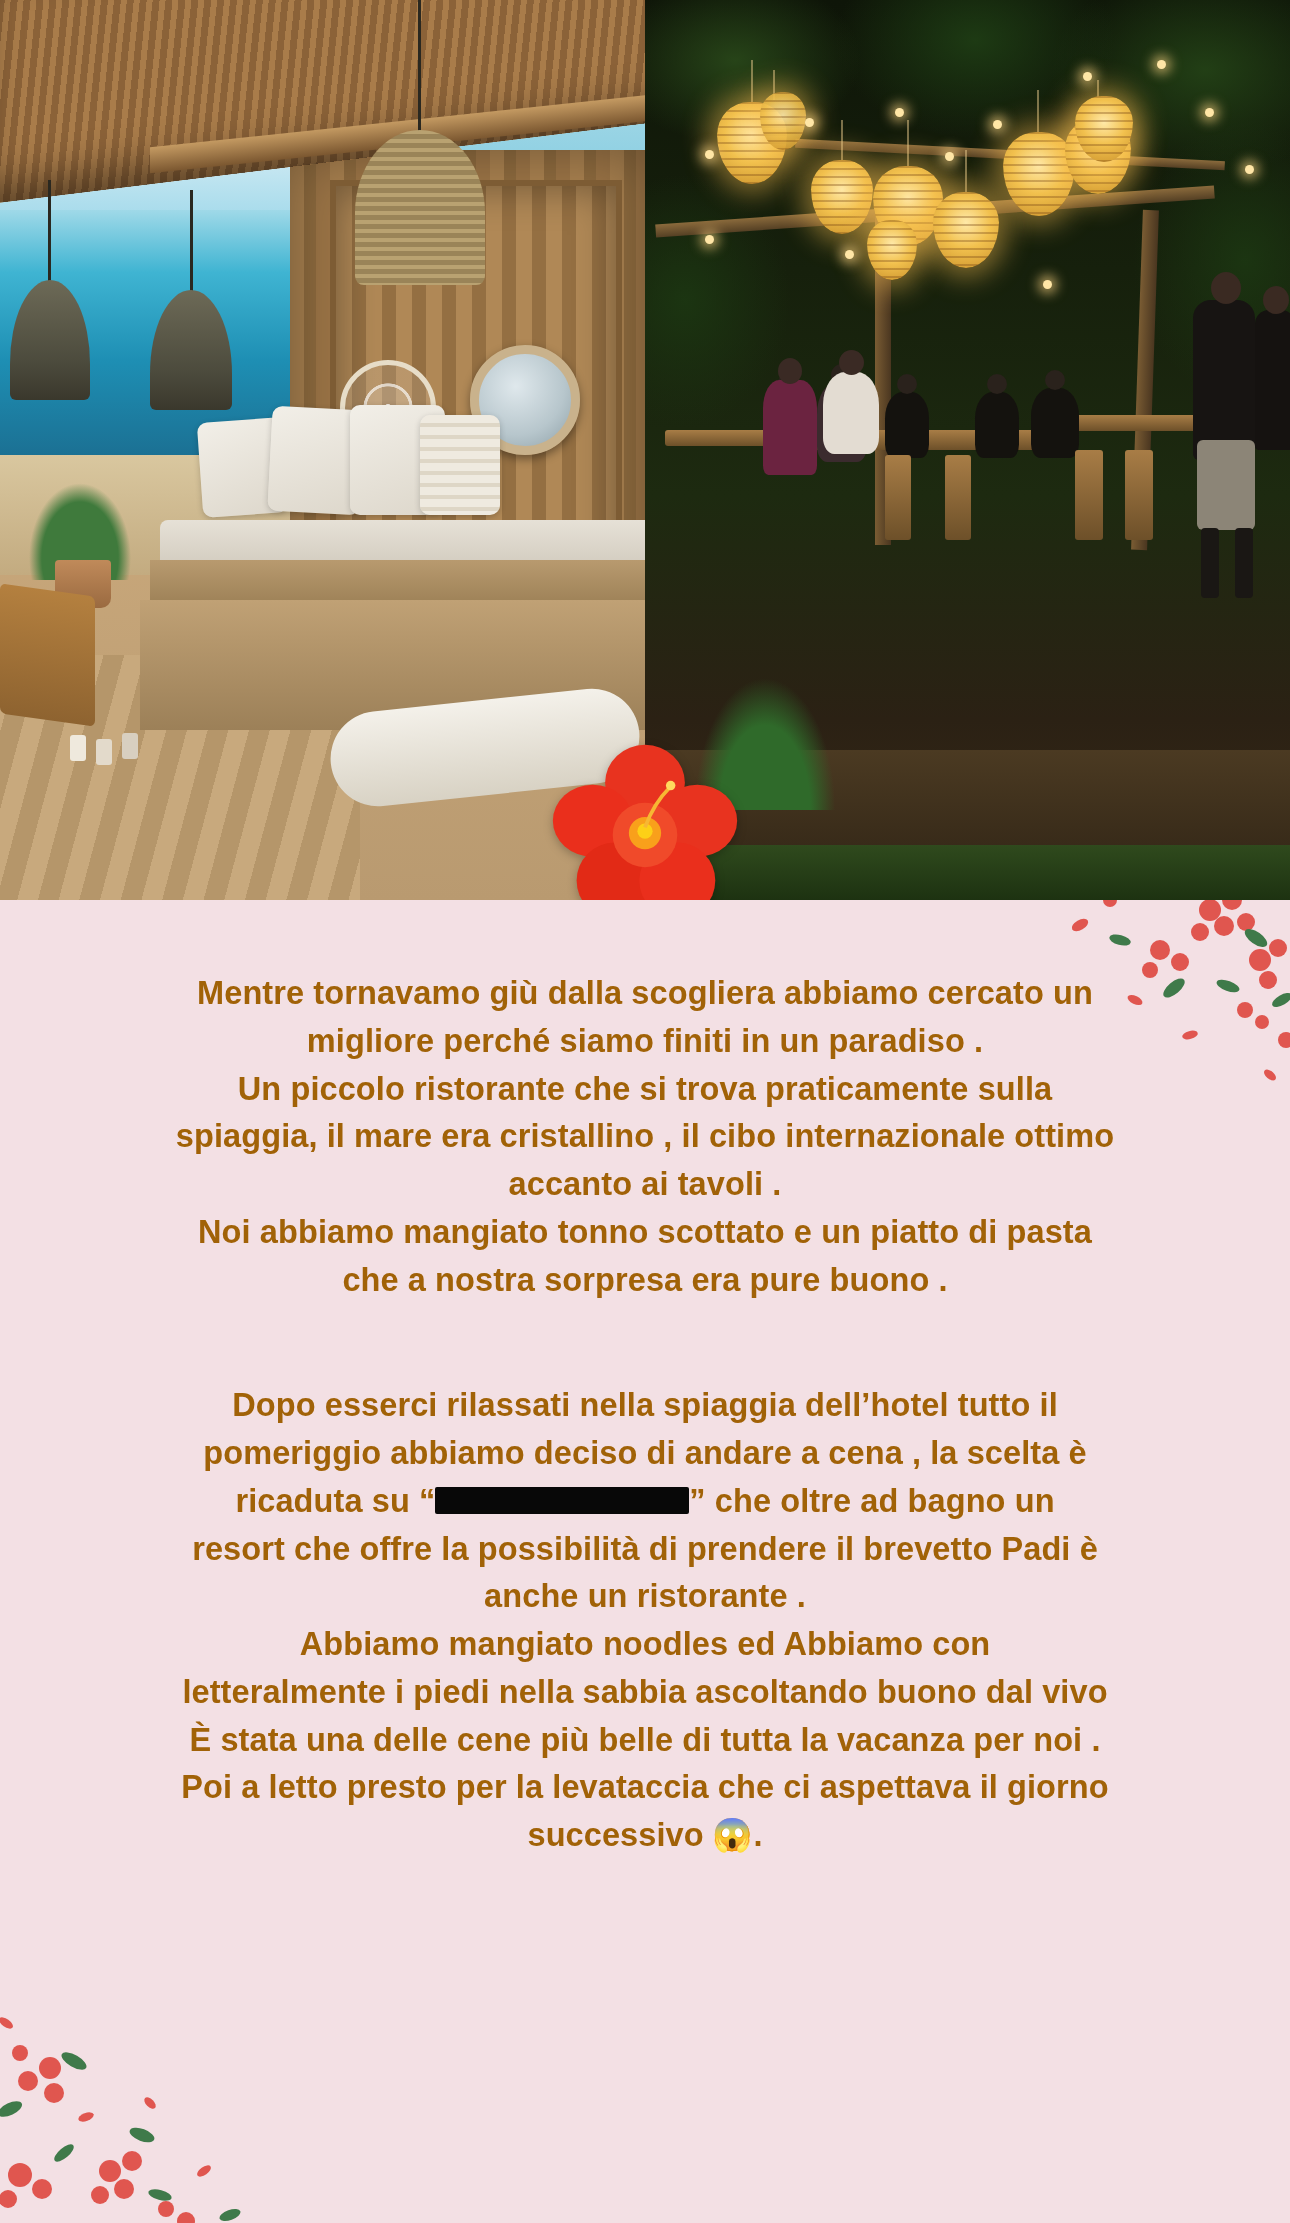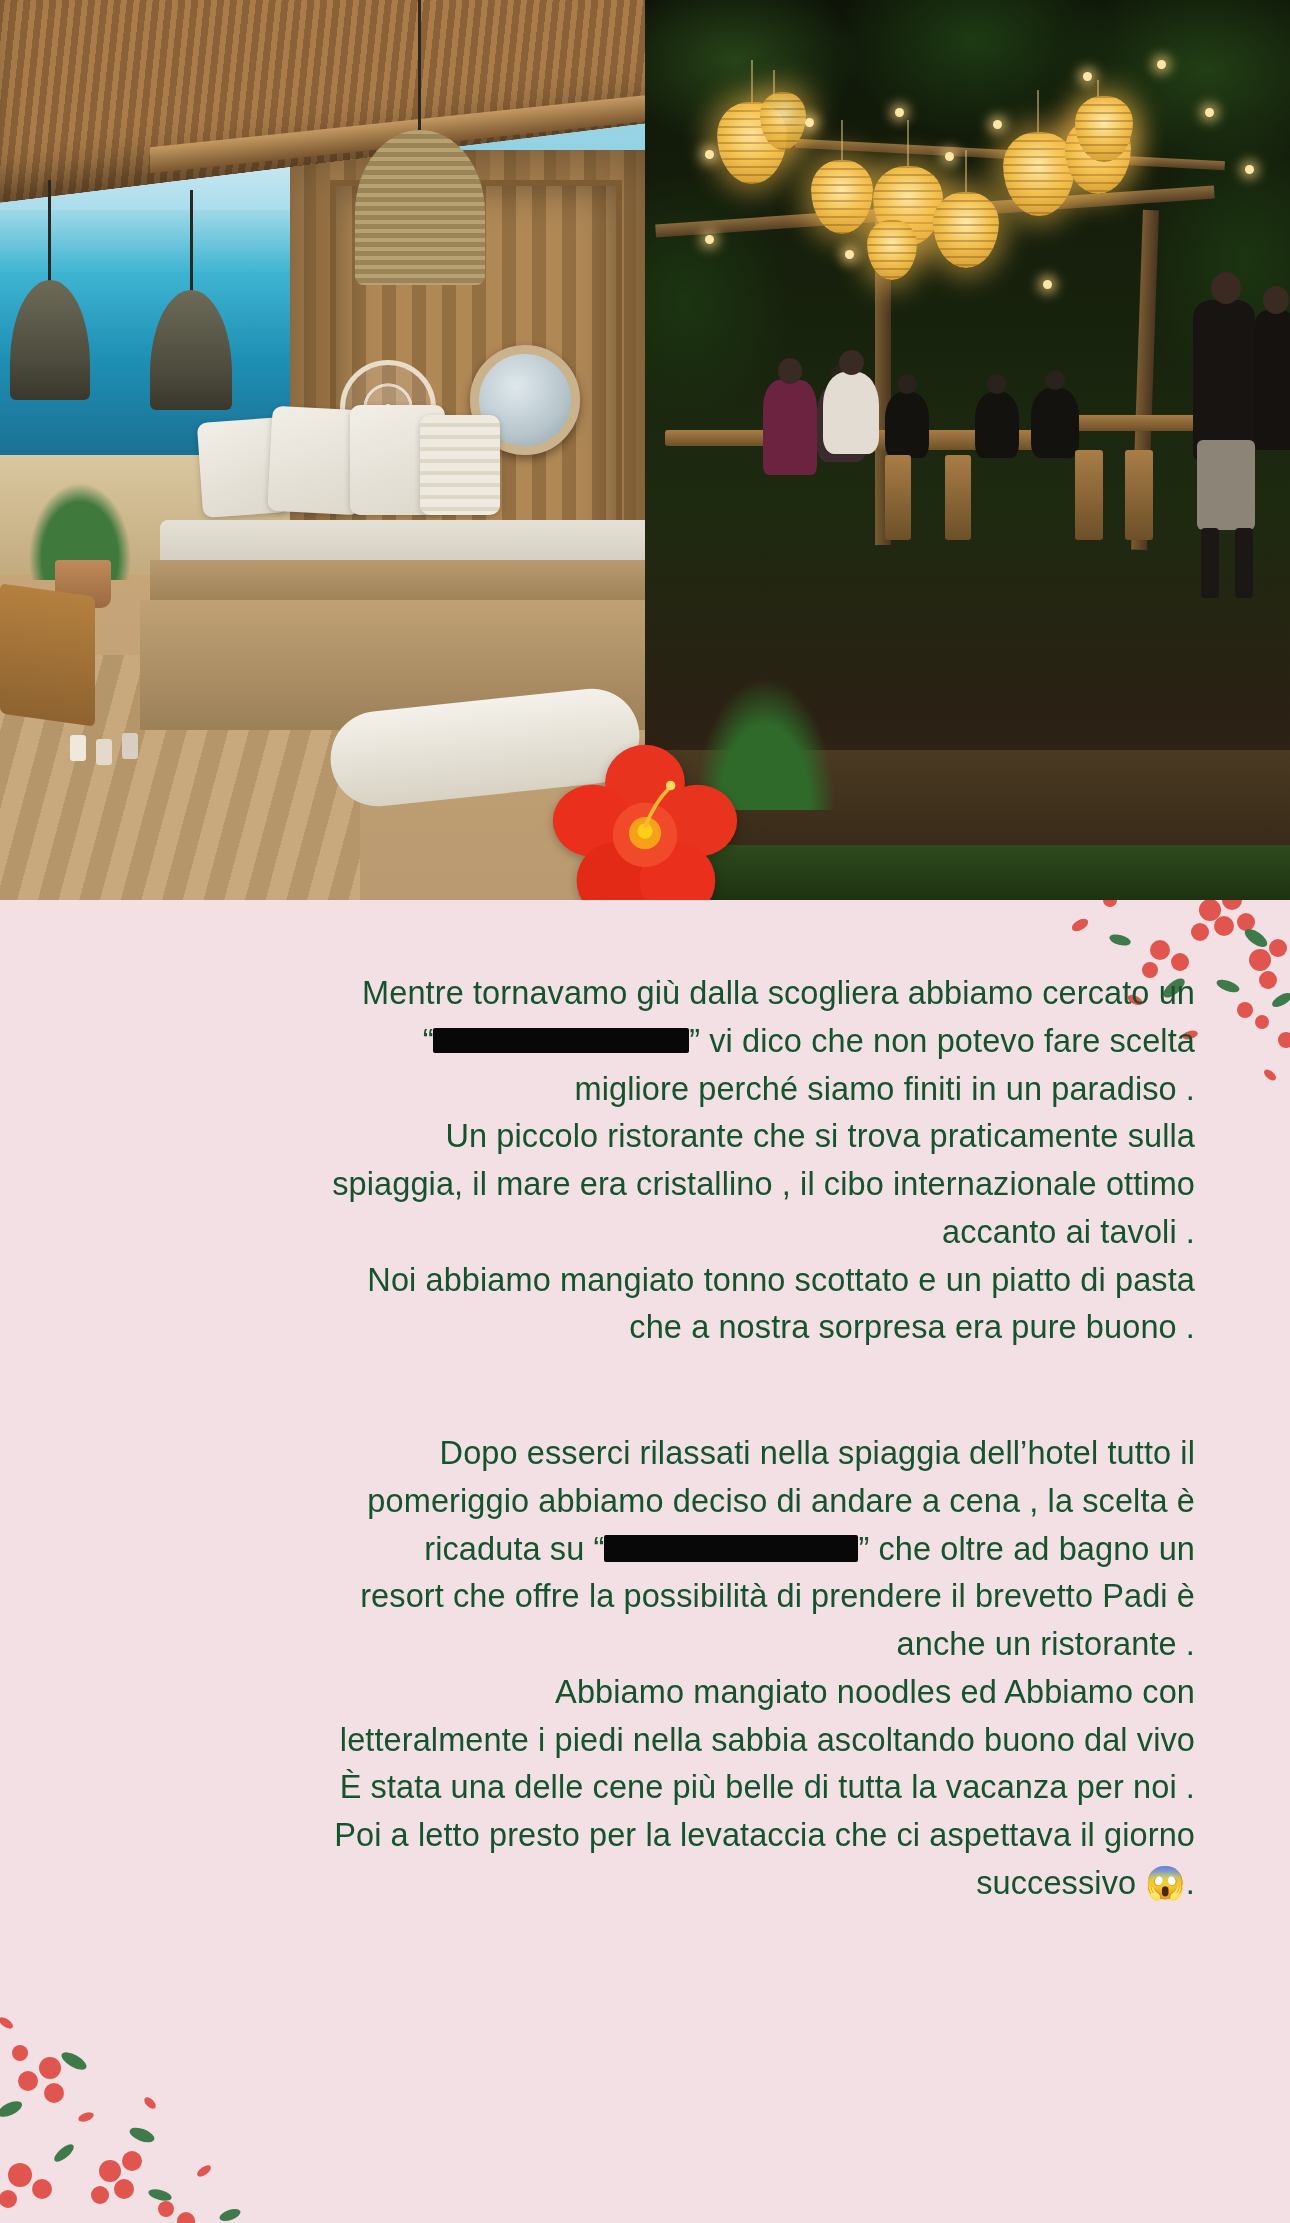--- a/index.html
+++ b/index.html
@@ -253,25 +253,26 @@
     overflow: hidden;
   }
   .corner-flowers { position: absolute; pointer-events: none; }
   .cf-topright { right: 0; top: -30px; width: 330px; height: 240px; }
   .cf-bottomleft { left: -10px; bottom: -10px; width: 330px; height: 330px; }
 
   .body-text {
     position: relative;
     z-index: 2;
     padding: 70px 95px 0 95px;
-    text-align: right;
-    color: #14532d;
+    text-align: center;
+    color: #a16207;
     font-size: 32.5px;
     line-height: 1.47;
     letter-spacing: .1px;
+    font-weight: bold;
   }
   .para { margin: 0; }
   .para + .para { margin-top: 0; }
   .spacer { height: 78px; }
   .redact {
     display: inline-block;
     background: #080808;
     border-radius: 2px;
     vertical-align: middle;
     position: relative;
@@ -489,23 +490,20 @@
         <ellipse cx="152" cy="232" rx="13" ry="6" transform="rotate(20 152 232)"></ellipse>
         <ellipse cx="74" cy="250" rx="12" ry="5" transform="rotate(-40 74 250)"></ellipse>
         <ellipse cx="170" cy="292" rx="12" ry="5" transform="rotate(15 170 292)"></ellipse>
         <ellipse cx="240" cy="312" rx="11" ry="5" transform="rotate(-20 240 312)"></ellipse>
       </g>
     </svg>
 
     <div class="body-text">
 
       <p class="para">Mentre tornavamo giù dalla scogliera abbiamo cercato un</p>
-      <p class="para">
-        <span class="quote">“</span><span class="redact r1"></span><span>” vi dico che non potevo fare scelta</span>
-      </p>
       <p class="para">migliore perché siamo finiti in un paradiso .</p>
       <p class="para">Un piccolo ristorante che si trova praticamente sulla</p>
       <p class="para">spiaggia, il mare era cristallino , il cibo internazionale ottimo</p>
       <p class="para">accanto ai tavoli .</p>
       <p class="para">Noi abbiamo mangiato tonno scottato e un piatto di pasta</p>
       <p class="para">che a nostra sorpresa era pure buono .</p>
 
       <div class="spacer"></div>
 
       <p class="para">Dopo esserci rilassati nella spiaggia dell’hotel tutto il</p>

